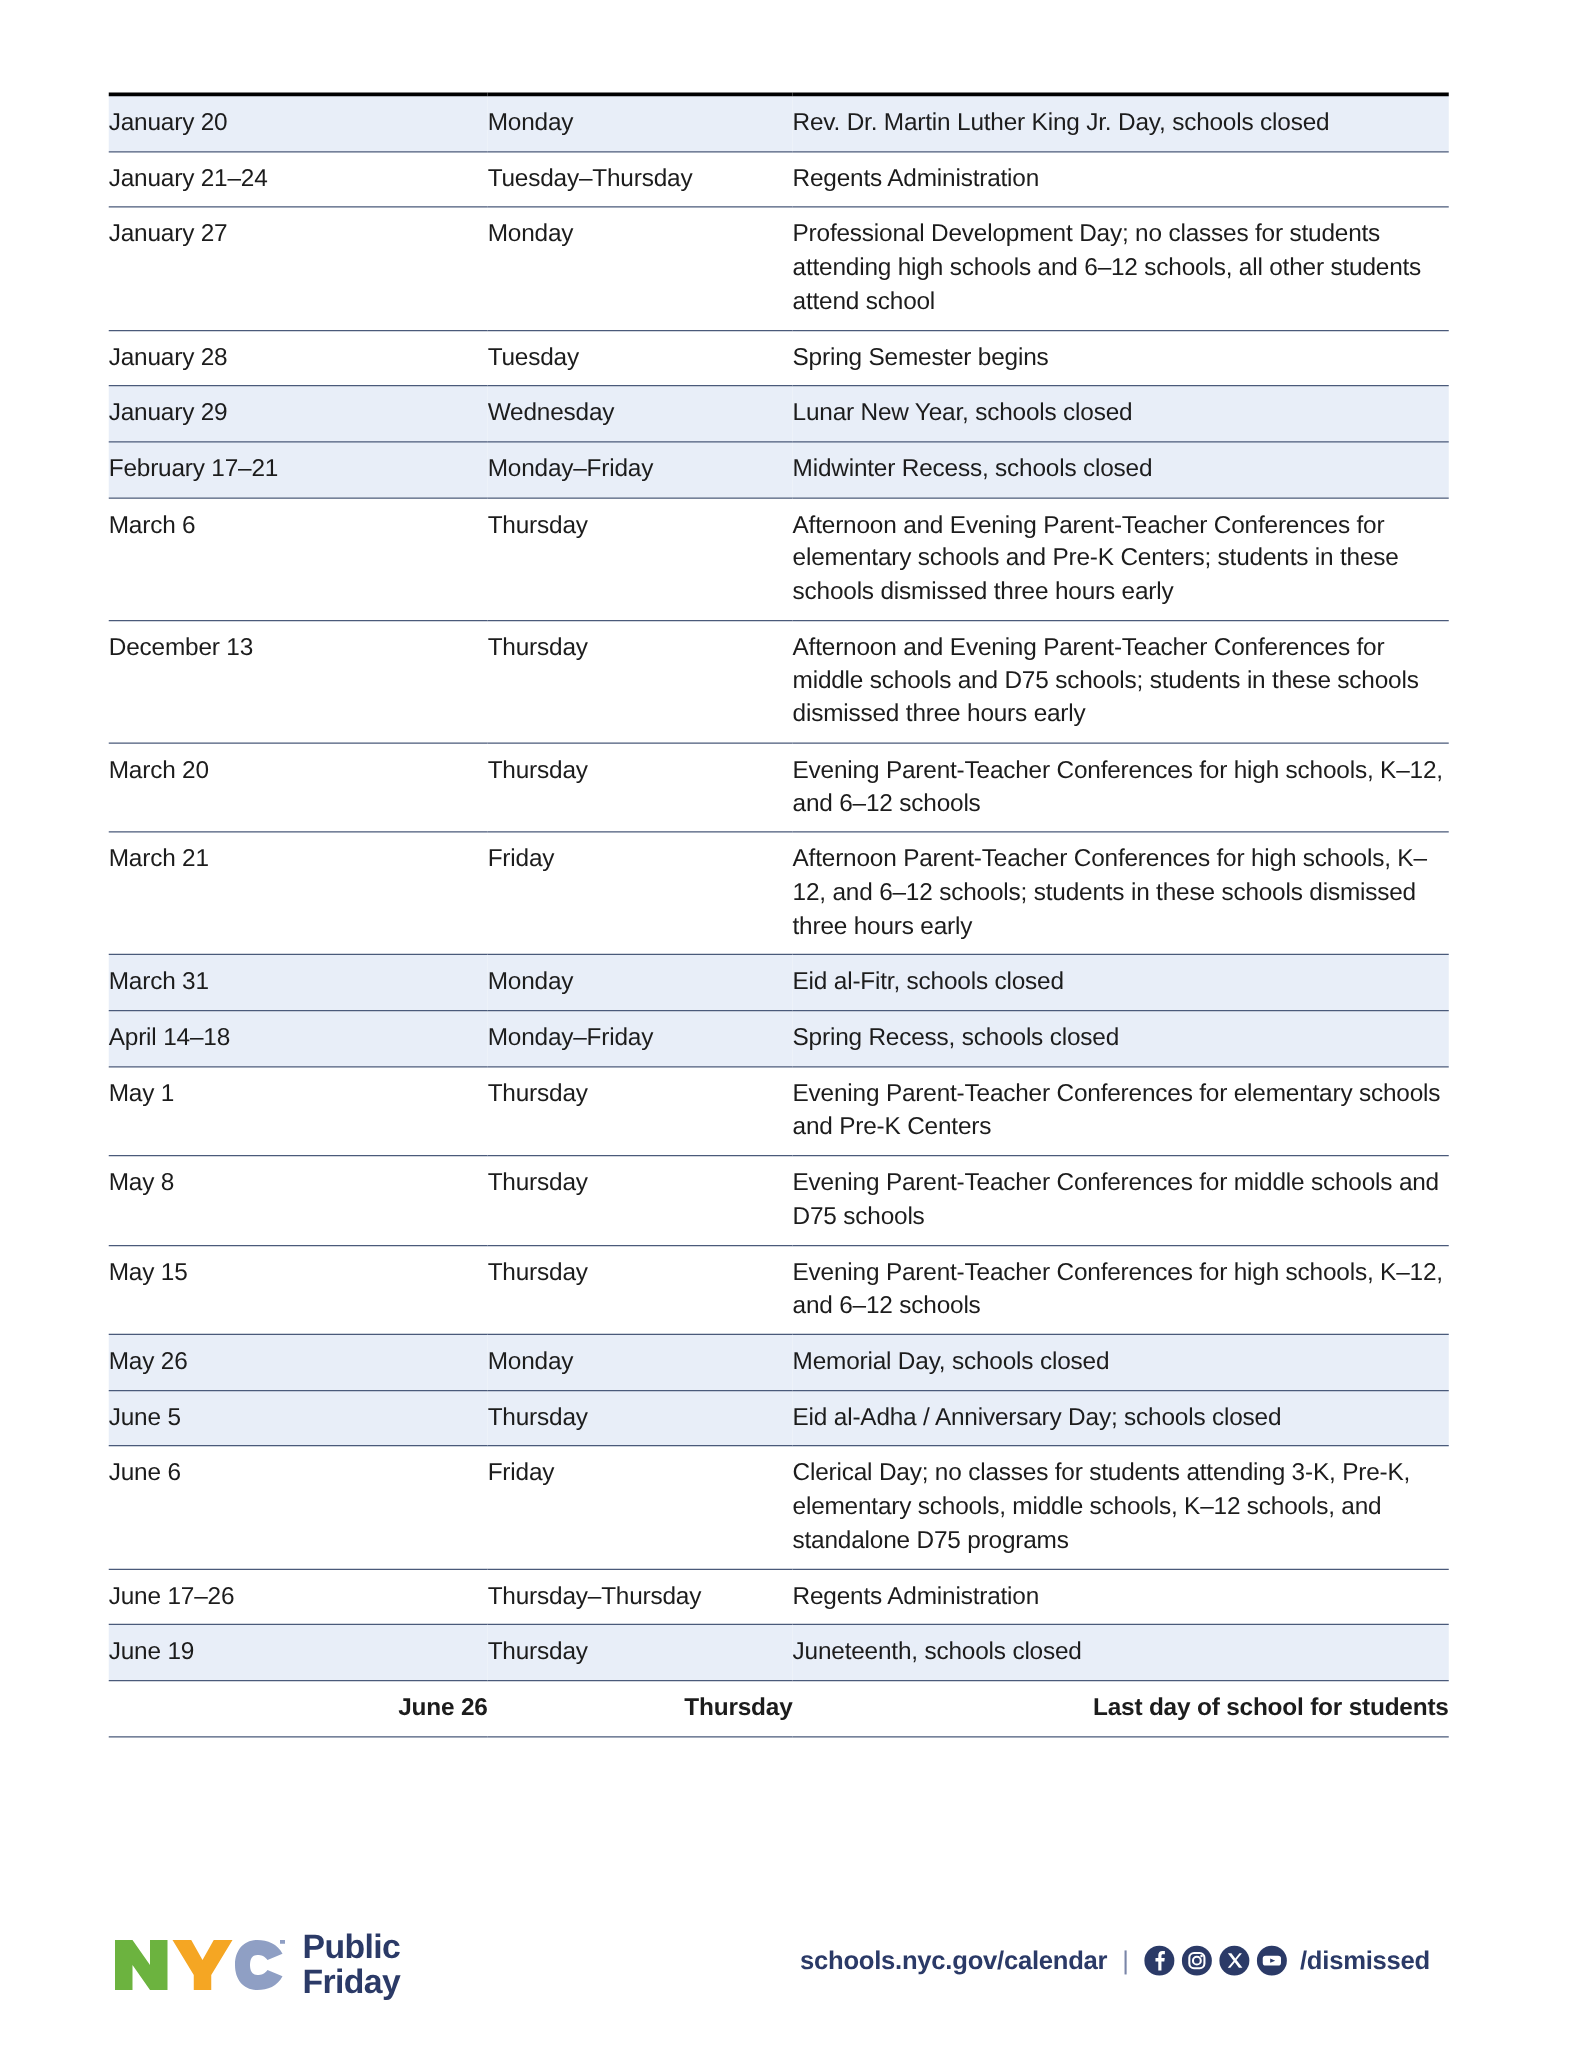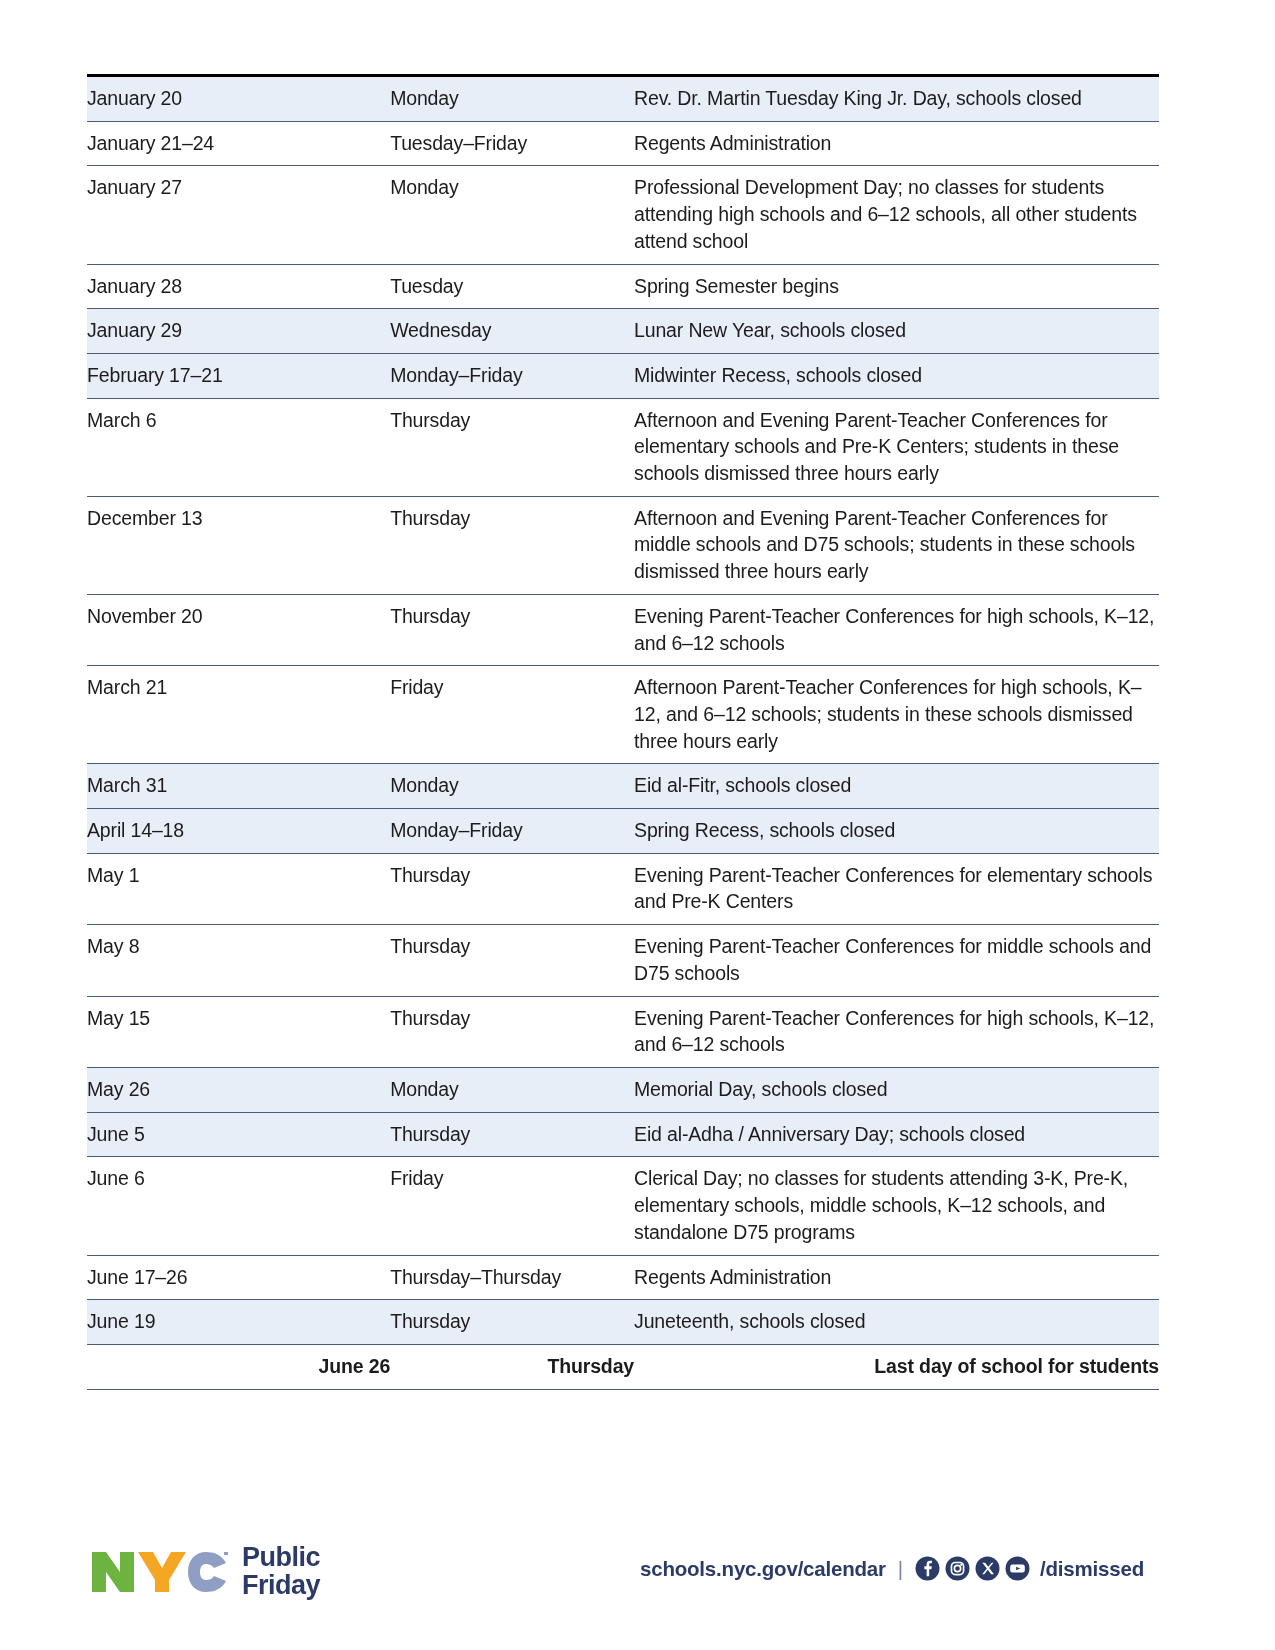--- a/index.html
+++ b/index.html
@@ -118,25 +118,25 @@
 <body>
 
 <div class="page">
 
   <div class="cal-table-wrap">
     <table class="cal">
       <tbody id="cal-body">
           <tr class="shaded">
             <td class="c-date">January 20</td>
             <td class="c-day">Monday</td>
-            <td class="c-desc">Rev. Dr. Martin Tuesday King Jr. Day, schools closed</td>
+            <td class="c-desc">Rev. Dr. Martin Luther King Jr. Day, schools closed</td>
           </tr>
           <tr>
             <td class="c-date">January 21–24</td>
-            <td class="c-day">Tuesday–Friday</td>
+            <td class="c-day">Tuesday–Thursday</td>
             <td class="c-desc">Regents Administration</td>
           </tr>
           <tr>
             <td class="c-date">January 27</td>
             <td class="c-day indent">Monday</td>
             <td class="c-desc">Professional Development Day; no classes for students attending high schools and 6–12 schools, all other students attend school</td>
           </tr>
           <tr>
             <td class="c-date">January 28</td>
             <td class="c-day indent">Tuesday</td>
@@ -156,21 +156,21 @@
             <td class="c-date">March 6</td>
             <td class="c-day">Thursday</td>
             <td class="c-desc">Afternoon and Evening Parent-Teacher Conferences for elementary schools and Pre-K Centers; students in these schools dismissed three hours early</td>
           </tr>
           <tr>
             <td class="c-date">December 13</td>
             <td class="c-day">Thursday</td>
             <td class="c-desc">Afternoon and Evening Parent-Teacher Conferences for middle schools and D75 schools; students in these schools dismissed three hours early</td>
           </tr>
           <tr>
-            <td class="c-date">November 20</td>
+            <td class="c-date">March 20</td>
             <td class="c-day">Thursday</td>
             <td class="c-desc">Evening Parent-Teacher Conferences for high schools, K–12, and 6–12 schools</td>
           </tr>
           <tr>
             <td class="c-date">March 21</td>
             <td class="c-day">Friday</td>
             <td class="c-desc">Afternoon Parent-Teacher Conferences for high schools, K–12, and 6–12 schools; students in these schools dismissed three hours early</td>
           </tr>
           <tr class="shaded">
             <td class="c-date">March 31</td>

